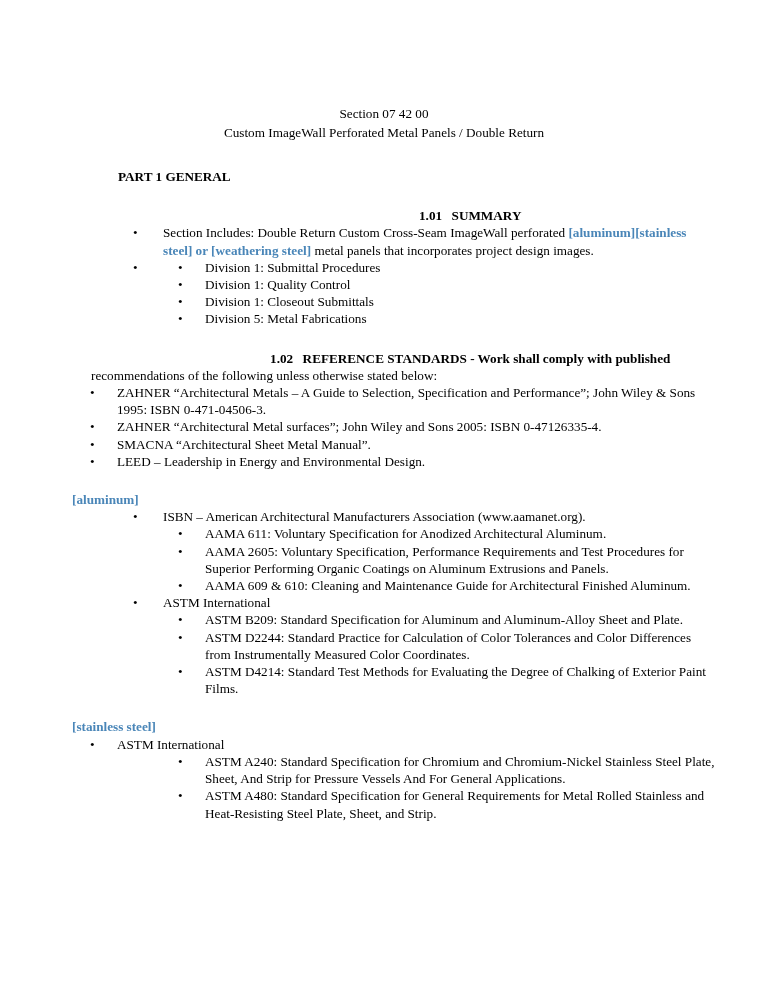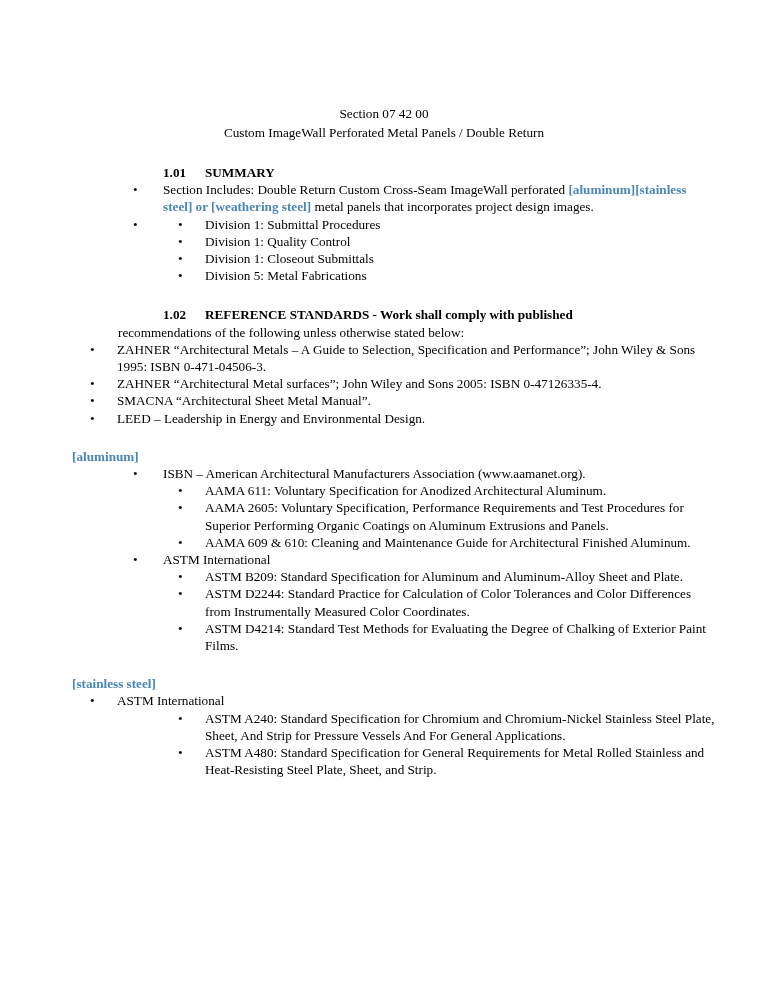--- a/index.html
+++ b/index.html
@@ -37,30 +37,31 @@
   
   .part-heading {
     font-weight: bold;
     margin-left: 118px;
     margin-top: 26px;
   }
   .sub-heading {
     margin-left: 163px;
     margin-top: 22px;
     font-weight: bold;
+    text-align: center;
   }
   .sub-heading .num {
     display: inline-block;
     width: 42px;
   }
   .sub-heading .normal {
     font-weight: bold;
   }
   .heading-cont {
-    margin-left: 118px;
+    margin-left: 91px;
   }
 
   
   .tag-line {
     margin-left: 72px;
     margin-top: 21px;
     font-weight: bold;
     color: #4a86b8;
   }
 
@@ -107,20 +108,21 @@
 </head>
 <body>
 
 <div class="page">
 
   <div class="title-block">
     <div class="title-line">Section 07 42 00</div>
     <div class="title-line">Custom ImageWall Perforated Metal Panels / Double Return</div>
   </div>
 
+  <div class="part-heading">PART 1 GENERAL</div>
 
   <div class="sub-heading">
     <span class="num">1.01</span><span>SUMMARY</span>
   </div>
 
   <ul class="lvl">
     <li class="bullet-row lvlB">
       <span class="dot">•</span>
       <span class="txt"><span>Section Includes: Double Return Custom Cross-Seam ImageWall perforated </span><span class="blue">[aluminum]</span><span class="blue">[stainless steel]</span><span class="blue"> or </span><span class="blue">[weathering steel]</span><span> metal panels that incorporates project design images.</span></span>
     </li>

